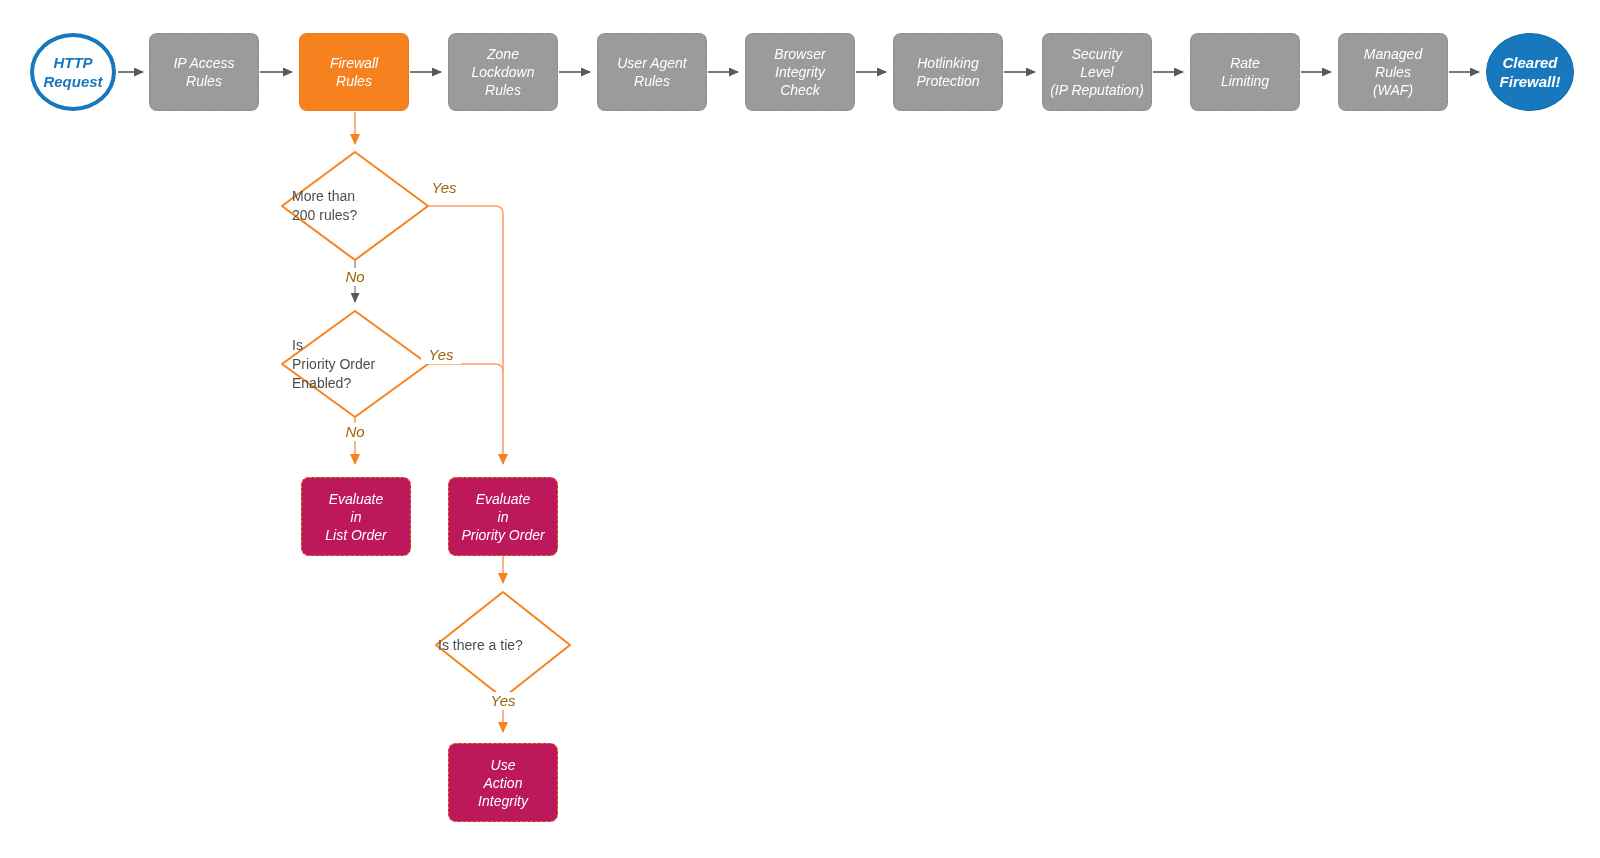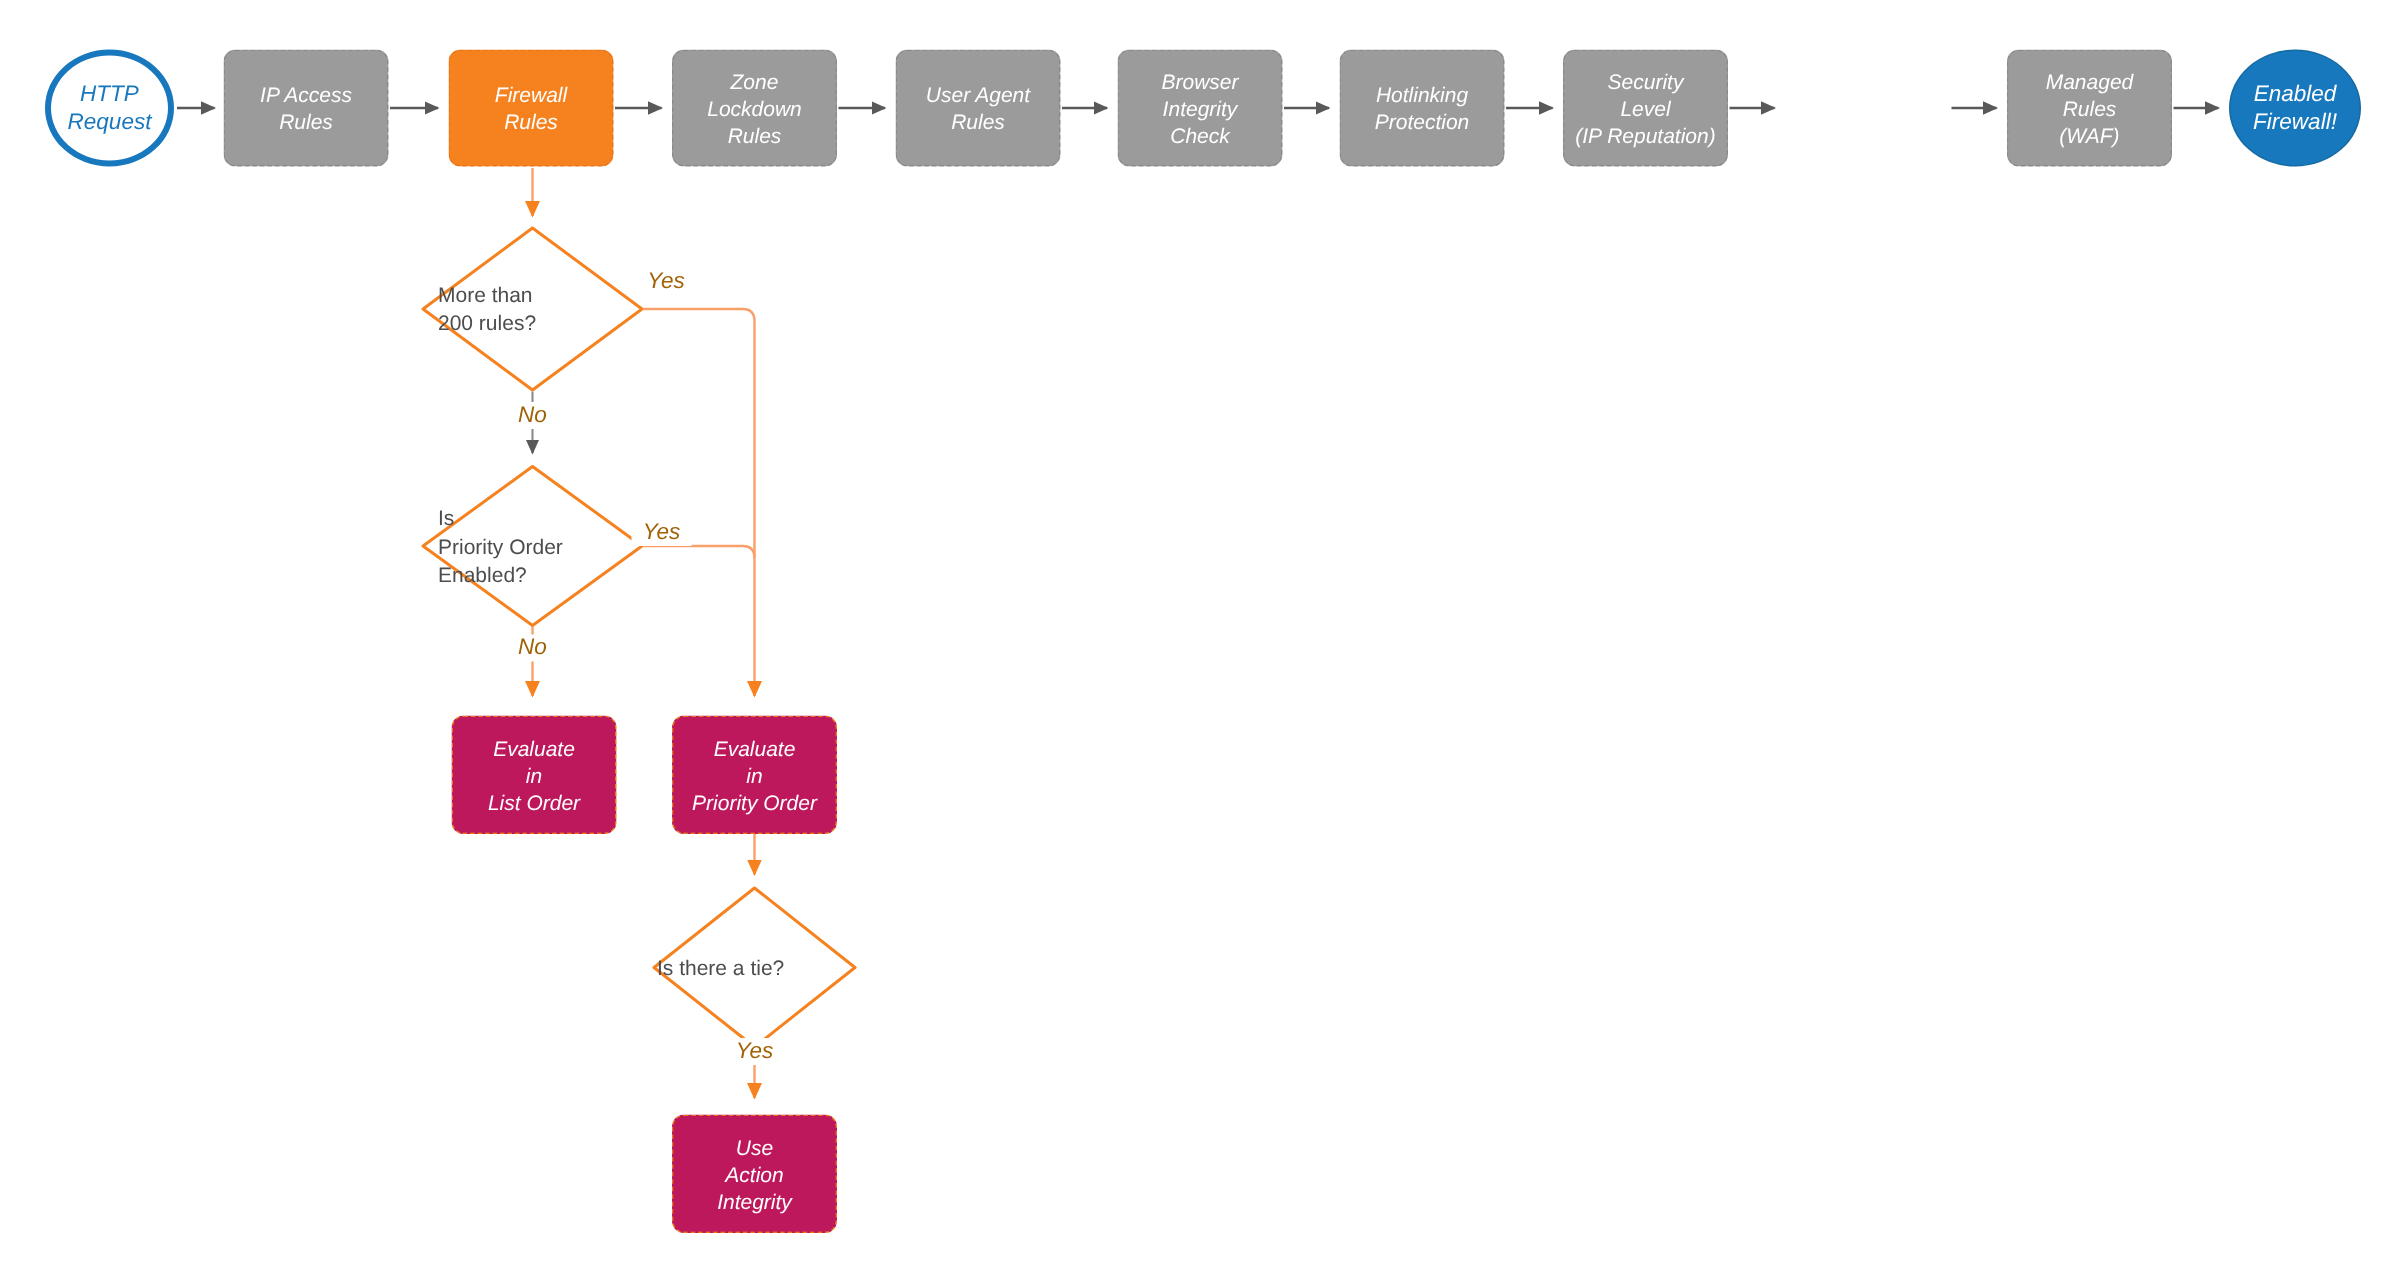--- a/index.html
+++ b/index.html
@@ -52,21 +52,21 @@
     border-radius: 8px;
     background: #be185d;
     border: 1px dashed #e8751a;
     color: #ffffff;
     font-style: italic;
     font-size: 14px;
     line-height: 18px;
   }
   .terminal {
     border-radius: 50%;
-    font-weight: normal;
+    font-weight: bold;
     font-style: italic;
     font-size: 15px;
     line-height: 19px;
   }
   .terminal.start {
     left: 30px; top: 33px;
     width: 86px; height: 78px;
     background: #ffffff;
     border: 4px solid #1878be;
     color: #1878be;
@@ -131,40 +131,42 @@
     <path d="M503,556 V583" stroke="#f9a06a" stroke-width="1.6" fill="none" marker-end="url(#arrow-orange)"></path>
     <path d="M503,699 V732" stroke="#f9a06a" stroke-width="1.6" fill="none" marker-end="url(#arrow-orange)"></path>
 
     <polygon points="282,206 355,152 428,206 355,260" fill="#ffffff" stroke="#f6821f" stroke-width="2" stroke-linejoin="round"></polygon>
     <polygon points="282,364 355,311 428,364 355,417" fill="#ffffff" stroke="#f6821f" stroke-width="2" stroke-linejoin="round"></polygon>
     <polygon points="436,645 503,592 570,645 503,698" fill="#ffffff" stroke="#f6821f" stroke-width="2" stroke-linejoin="round"></polygon>
   </svg>
 
   <div class="node terminal start">HTTP
 Request</div>
-  <div class="node terminal end">Enabled
+  <div class="node terminal end">Cleared
 Firewall!</div>
 
   <div class="node stage" style="left:149px">IP Access
 Rules</div>
   <div class="node stage active" style="left:299px">Firewall
 Rules</div>
   <div class="node stage" style="left:448px">Zone
 Lockdown
 Rules</div>
   <div class="node stage" style="left:597px">User Agent
 Rules</div>
   <div class="node stage" style="left:745px">Browser
 Integrity
 Check</div>
   <div class="node stage" style="left:893px">Hotlinking
 Protection</div>
   <div class="node stage" style="left:1042px">Security
 Level
 (IP Reputation)</div>
+  <div class="node stage" style="left:1190px">Rate
+Limiting</div>
   <div class="node stage" style="left:1338px">Managed
 Rules
 (WAF)</div>
 
   <div class="diamond-text" style="left:292px; top:187px; width:126px">More than
 200 rules?</div>
   <div class="diamond-text" style="left:292px; top:336px; width:126px">Is
 Priority Order
 Enabled?</div>
   <div class="diamond-text" style="left:438px; top:636px; width:130px">Is there a tie?</div>

